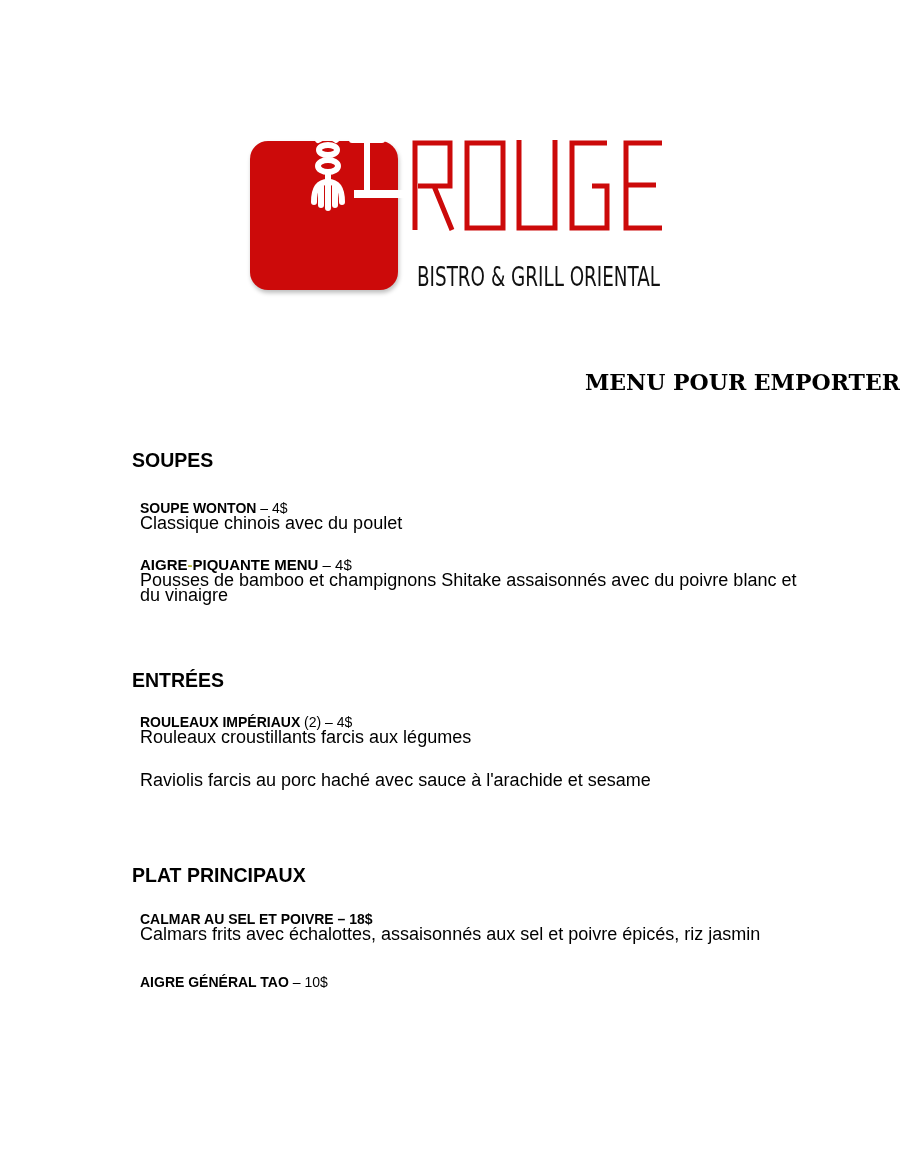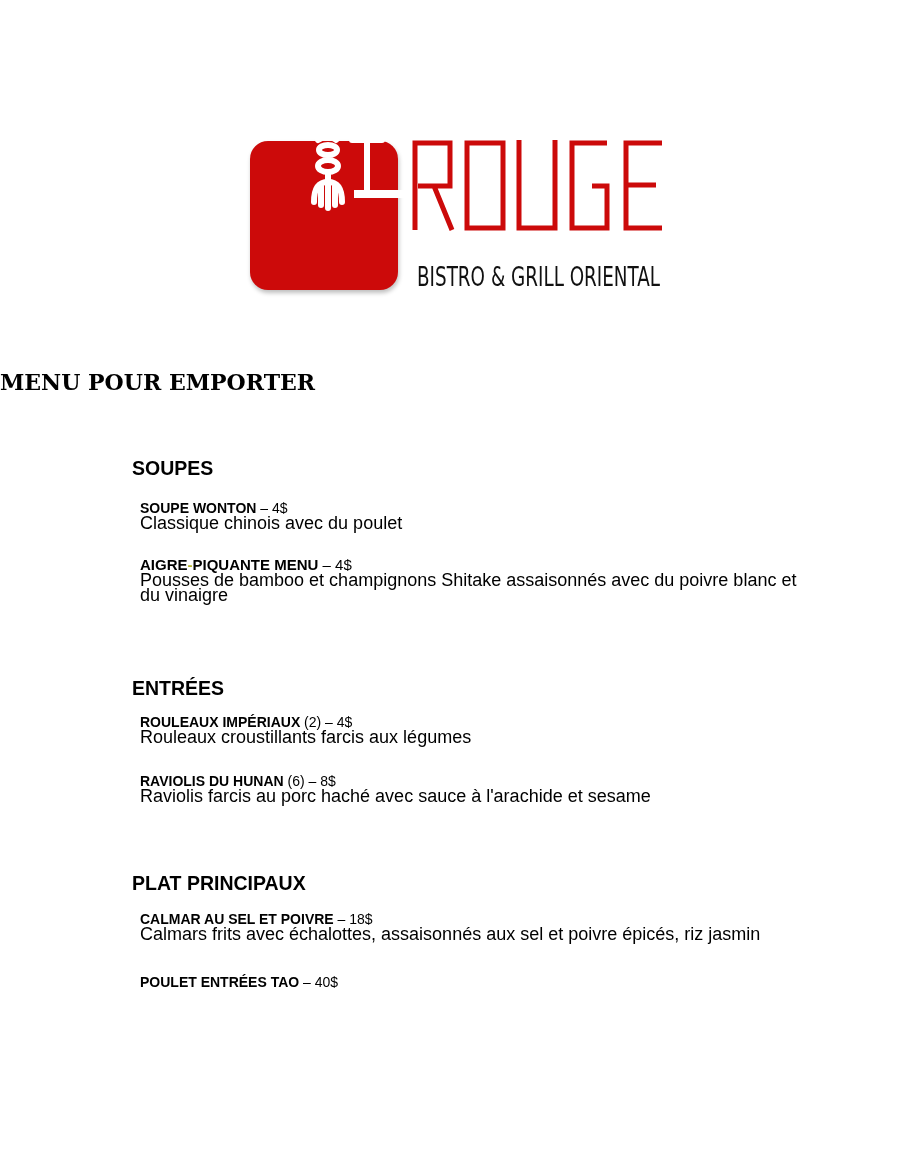--- a/index.html
+++ b/index.html
@@ -9,32 +9,32 @@
     
     .logo { position: absolute; left: 240px; top: 130px; width: 440px; height: 170px; text-decoration: underline; }
     .logo-square { position: absolute; left: 10px; top: 11px; width: 148px; height: 149px;
                    background: #cc0a0a; border-radius: 18px;
                    box-shadow: 1px 3px 4px rgba(0,0,0,0.25); }
     .logo-glyph { position: absolute; left: 64px; top: 0px; width: 100px; height: 100px; }
     .wordmark { position: absolute; left: 172px; top: 10px; width: 255px; height: 92px; }
     .tagline { position: absolute; left: 177px; top: 132px; width: 245px; height: 28px; }
 
     
-    .doc-title { position: absolute; left: 0; width: 900px; top: 369px; text-align: left;
+    .doc-title { position: absolute; left: 0; width: 900px; top: 369px; text-align: right;
                  font-family: "DejaVu Serif", "Liberation Serif", serif; font-weight: bold;
                  font-size: 22px; letter-spacing: 0px; }
 
     
     .content { position: absolute; left: 132px; top: 0; width: 680px; }
     .section-heading { position: absolute; left: 0; font-weight: bold; font-size: 19.5px;
-                       white-space: nowrap; margin-top: 8px; }
+                       white-space: nowrap; }
     .item { position: absolute; left: 8px; width: 660px; }
     .item-title { font-size: 14px; line-height: 16px; white-space: nowrap; }
     .item-title .name { font-weight: bold; }
-    .item-title .price.bold { font-weight: normal; }
+    .item-title .price.bold { font-weight: bold; }
     .item-title.big { font-size: 15px; }
     .item-desc { font-size: 18px; line-height: 15px; }
     .hyphen-accent { color: #b5b52a; }
   </style>
 </head>
 <body>
 
 <div class="logo">
   <div class="logo-square"></div>
   <svg class="logo-glyph" viewBox="0 0 100 100">
@@ -91,28 +91,27 @@
   </div>
 
   <div class="section-heading" style="top:669px">ENTRÉES</div>
 
   <div class="item" style="top:714px">
     <div class="item-title"><span class="name">ROULEAUX IMPÉRIAUX</span><span class="qty"> (2)</span><span class="price"> – 4$</span></div>
     <div class="item-desc">Rouleaux croustillants farcis aux légumes</div>
   </div>
 
   <div class="item" style="top:773px">
-    <div class="item-title"><span class="name">RAVIOLIS DU HUNAN</span><span class="qty"> (6)</span><span class="price"> – 8$</span></div>
     <div class="item-desc">Raviolis farcis au porc haché avec sauce à l'arachide et sesame</div>
   </div>
 
   <div class="section-heading" style="top:864px">PLAT PRINCIPAUX</div>
 
   <div class="item" style="top:911px">
     <div class="item-title"><span class="name">CALMAR AU SEL ET POIVRE</span><span class="price bold"> – 18$</span></div>
     <div class="item-desc">Calmars frits avec échalottes, assaisonnés aux sel et poivre épicés, riz jasmin</div>
   </div>
 
   <div class="item" style="top:974px">
-    <div class="item-title"><span class="name">POULET ENTRÉES TAO</span><span class="price"> – 40$</span></div>
+    <div class="item-title"><span class="name">AIGRE GÉNÉRAL TAO</span><span class="price"> – 10$</span></div>
   </div>
 
 </div>
 
 </body></html>

